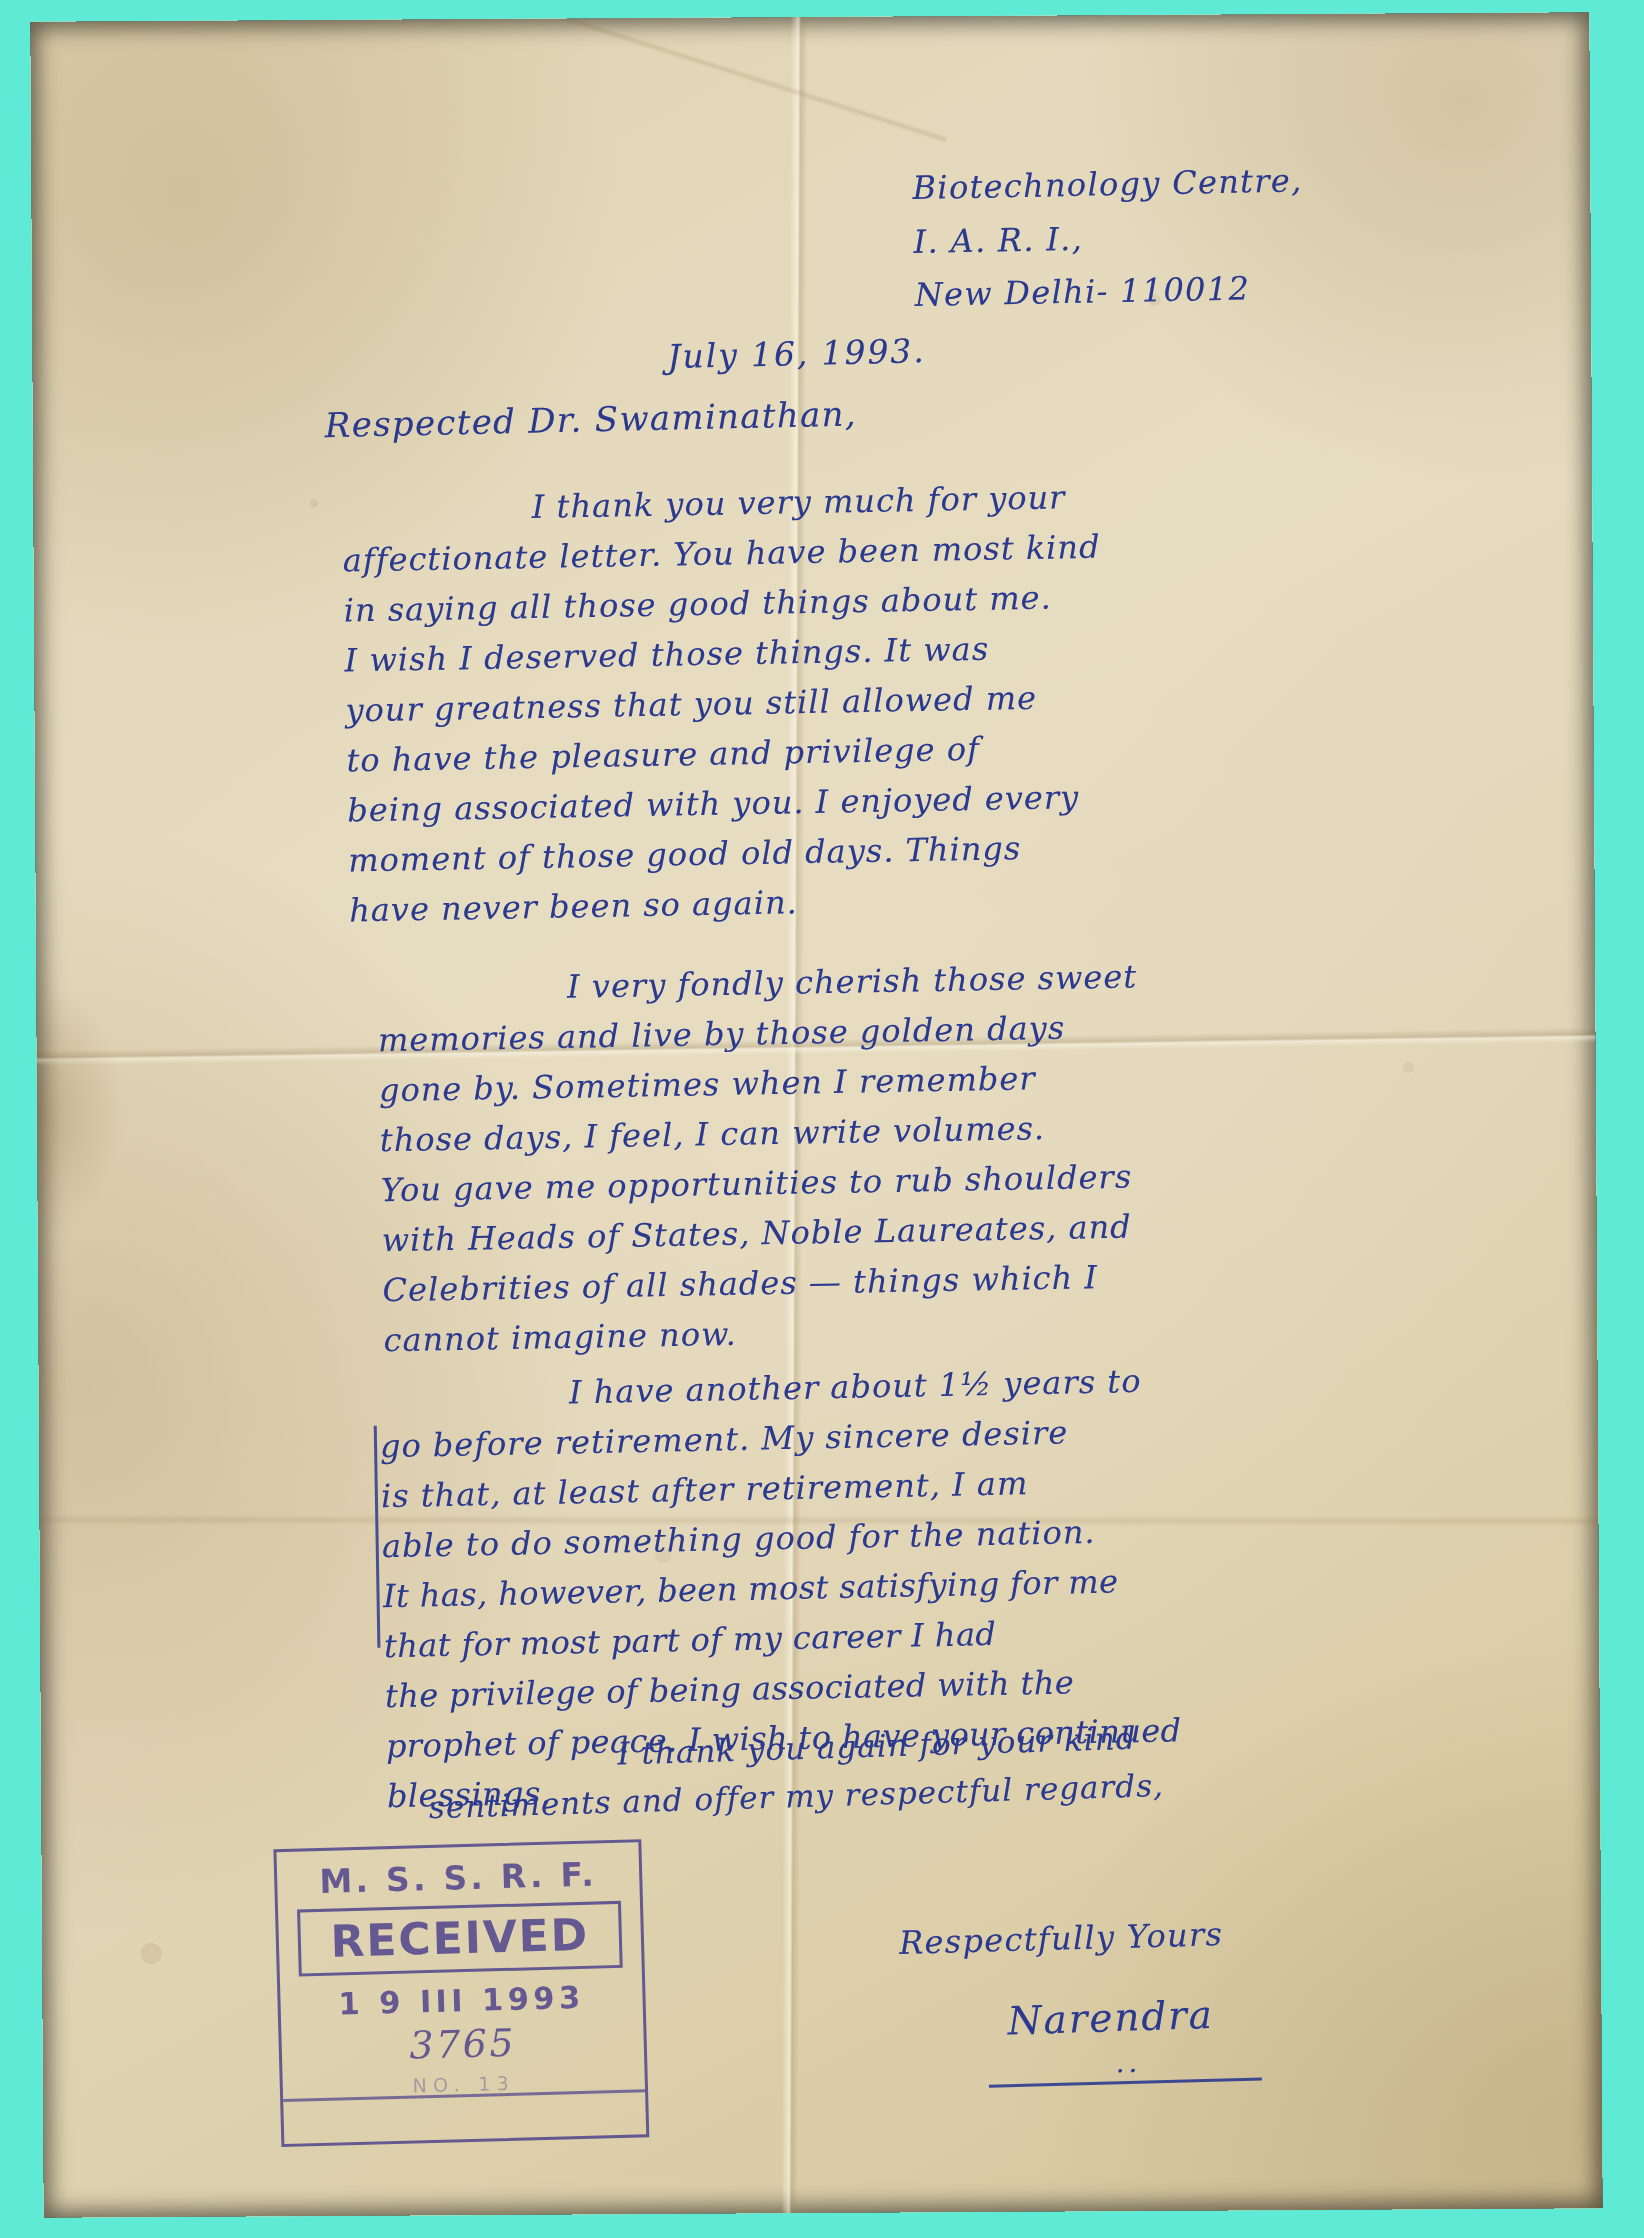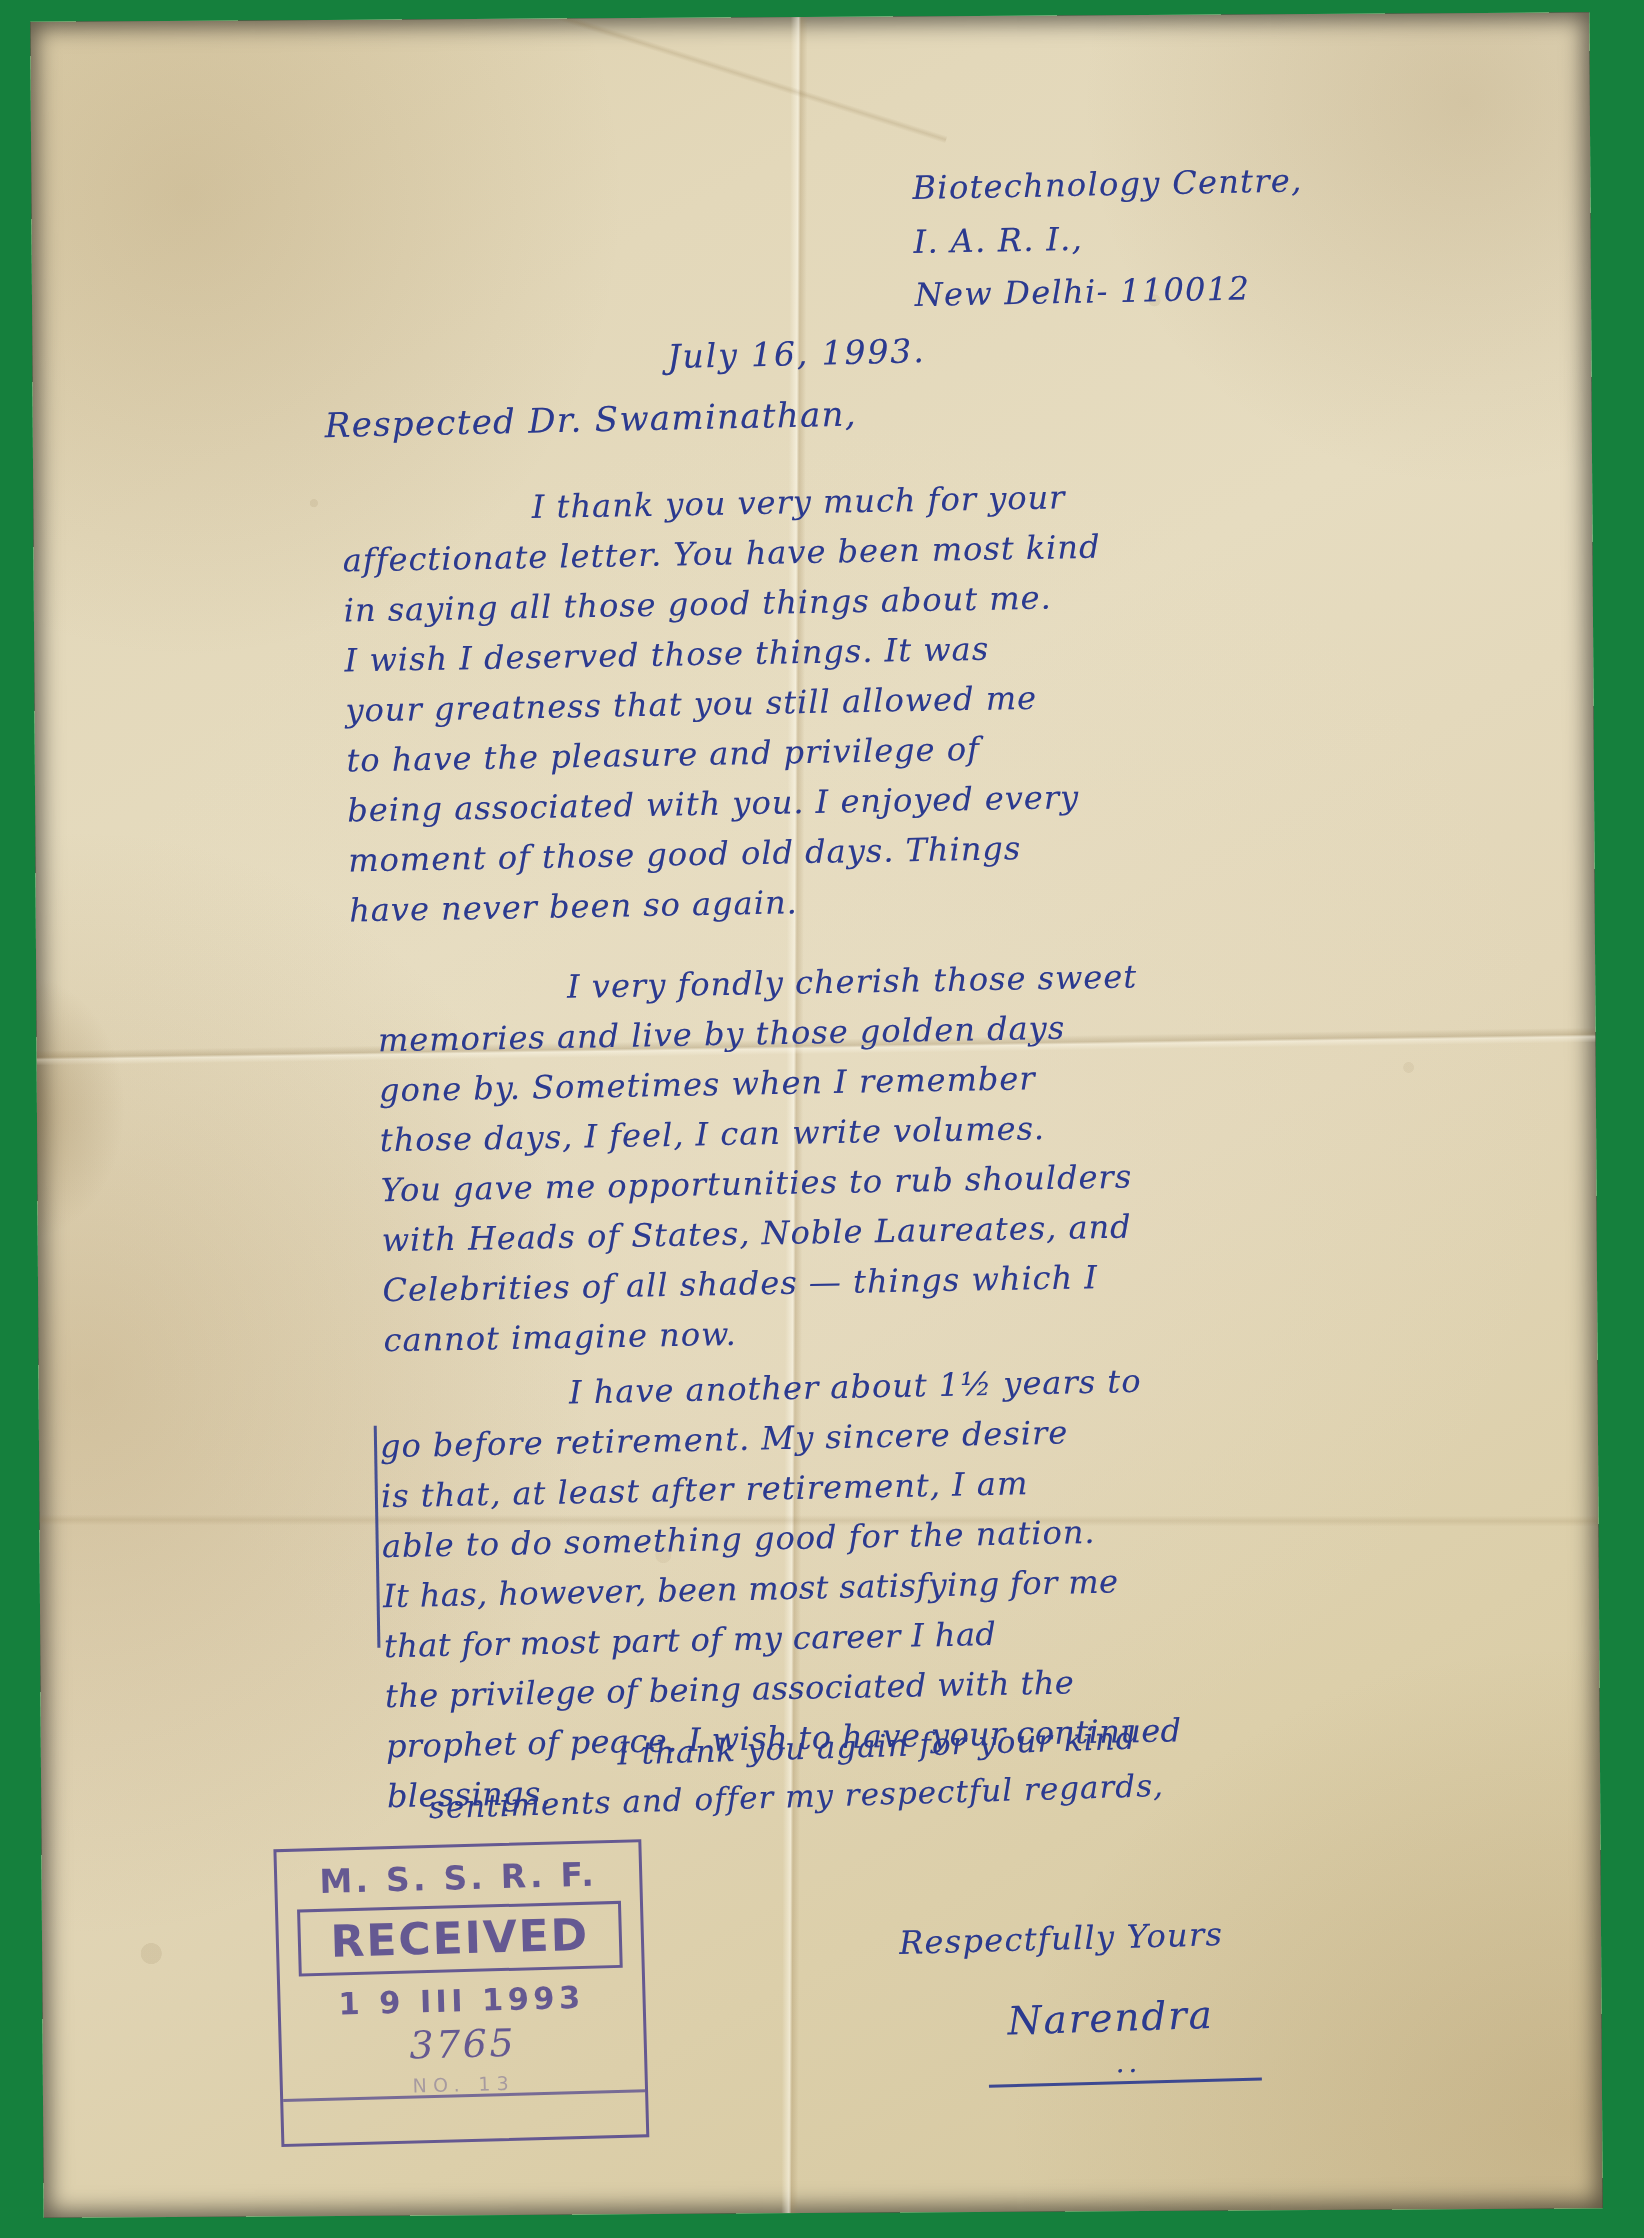--- a/index.html
+++ b/index.html
@@ -12,21 +12,21 @@
     height: 2239px;
     overflow: hidden;
     font-family: "DejaVu Sans", sans-serif;
   }
 
   
   #scan {
     position: relative;
     width: 1645px;
     height: 2239px;
-    background: #15803d;
+    background: #5eead4;
   }
 
   
   #paper {
     position: absolute;
     left: 37px;
     top: 16.5px;
     width: 1559px;
     height: 2196px;
     background:

